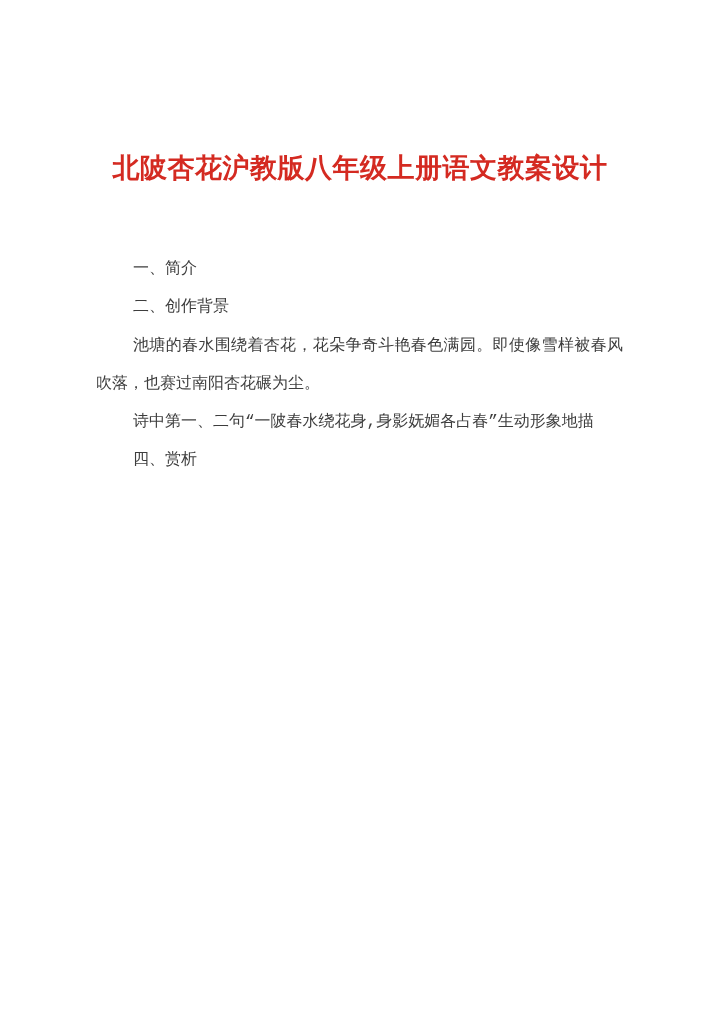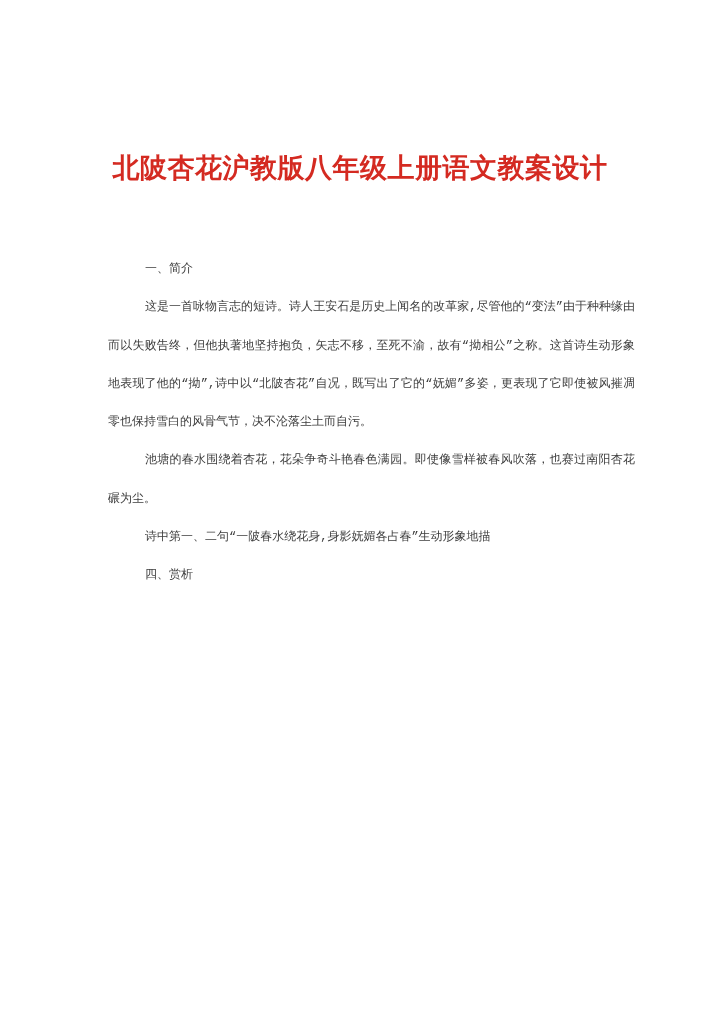--- a/index.html
+++ b/index.html
@@ -24,43 +24,43 @@
     text-align: center;
     font-size: 27px;
     line-height: 42px;
     font-weight: bold;
     color: var(--title-color, #d42a21);
     letter-spacing: 0.5px;
   }
   .doc-body {
     position: absolute;
     top: 250px;
-    left: 108px;
+    left: 96px;
     width: 527px;
-    font-size: 12px;
+    font-size: 16px;
     line-height: 38.3px;
     color: var(--text-color, #3d3d3d);
     text-align: justify;
     text-justify: inter-character;
   }
   .para {
     margin: 0;
     text-indent: 37px;
     word-break: break-all;
   }
 </style>
 </head>
 <body>
 
 <div class="page">
   <h1 class="doc-title">北陂杏花沪教版八年级上册语文教案设计</h1>
 
   <div class="doc-body">
     <p class="para">一、简介</p>
 
-    <p class="para">这是一首咏物言志的短诗。诗人王安石是历史上闻名的改革家,尽管他的“变法”由于种种缘由而以失败告终，但他执著地坚持抱负，矢志不移，至死不渝，故有“拗相公”之称。这首诗生动形象地表现了他的“拗”,诗中以“北陂杏花”自况，既写出了它的“妩媚”多姿，更表现了它即使被风摧凋零也保持雪白的风骨气节，决不沦落尘土而自污。</p>
+    <p class="para">二、创作背景</p>
 
     <p class="para">池塘的春水围绕着杏花，花朵争奇斗艳春色满园。即使像雪样被春风吹落，也赛过南阳杏花碾为尘。</p>
 
     <p class="para">诗中第一、二句“一陂春水绕花身,身影妩媚各占春”生动形象地描</p>
     <p class="para">四、赏析</p>
   </div>
 </div>
 
 </body></html>

